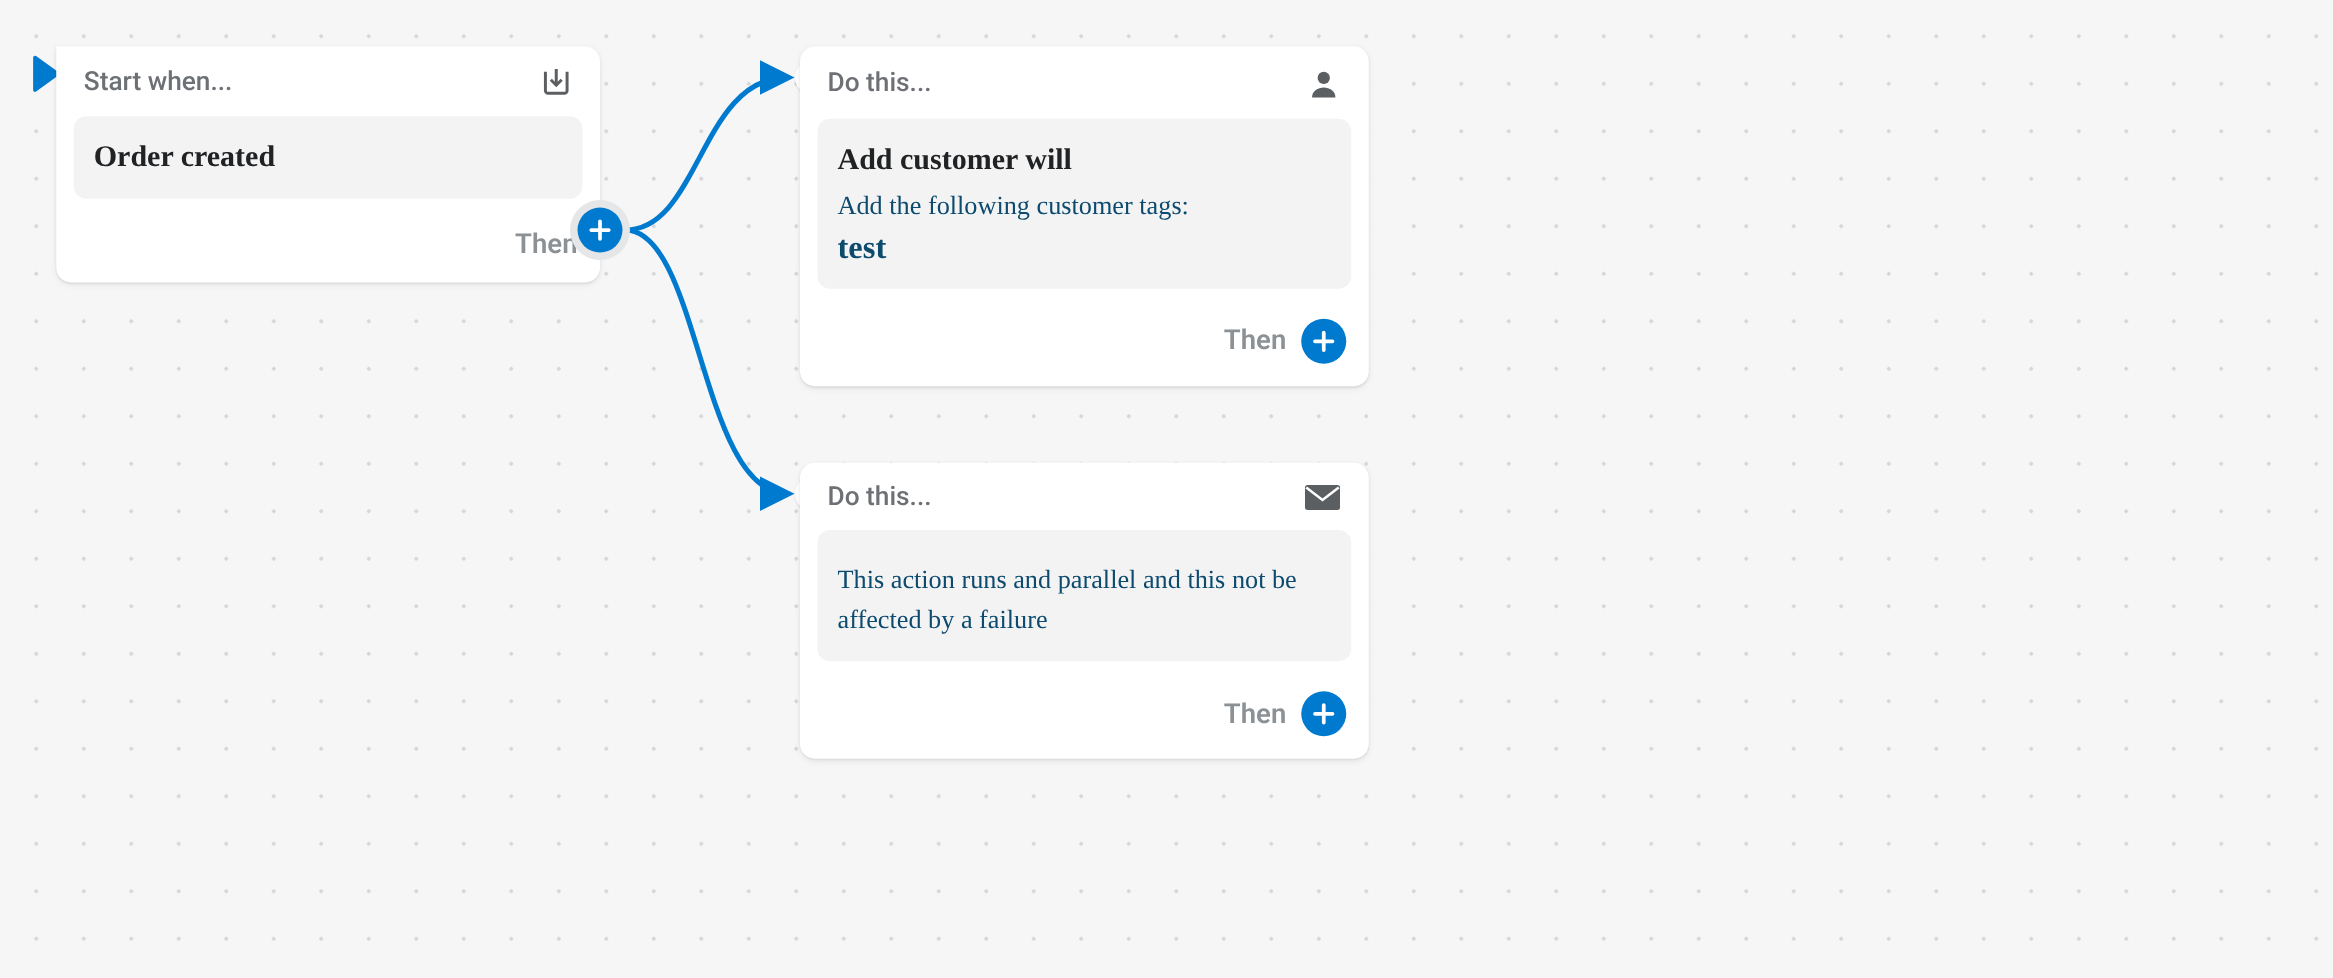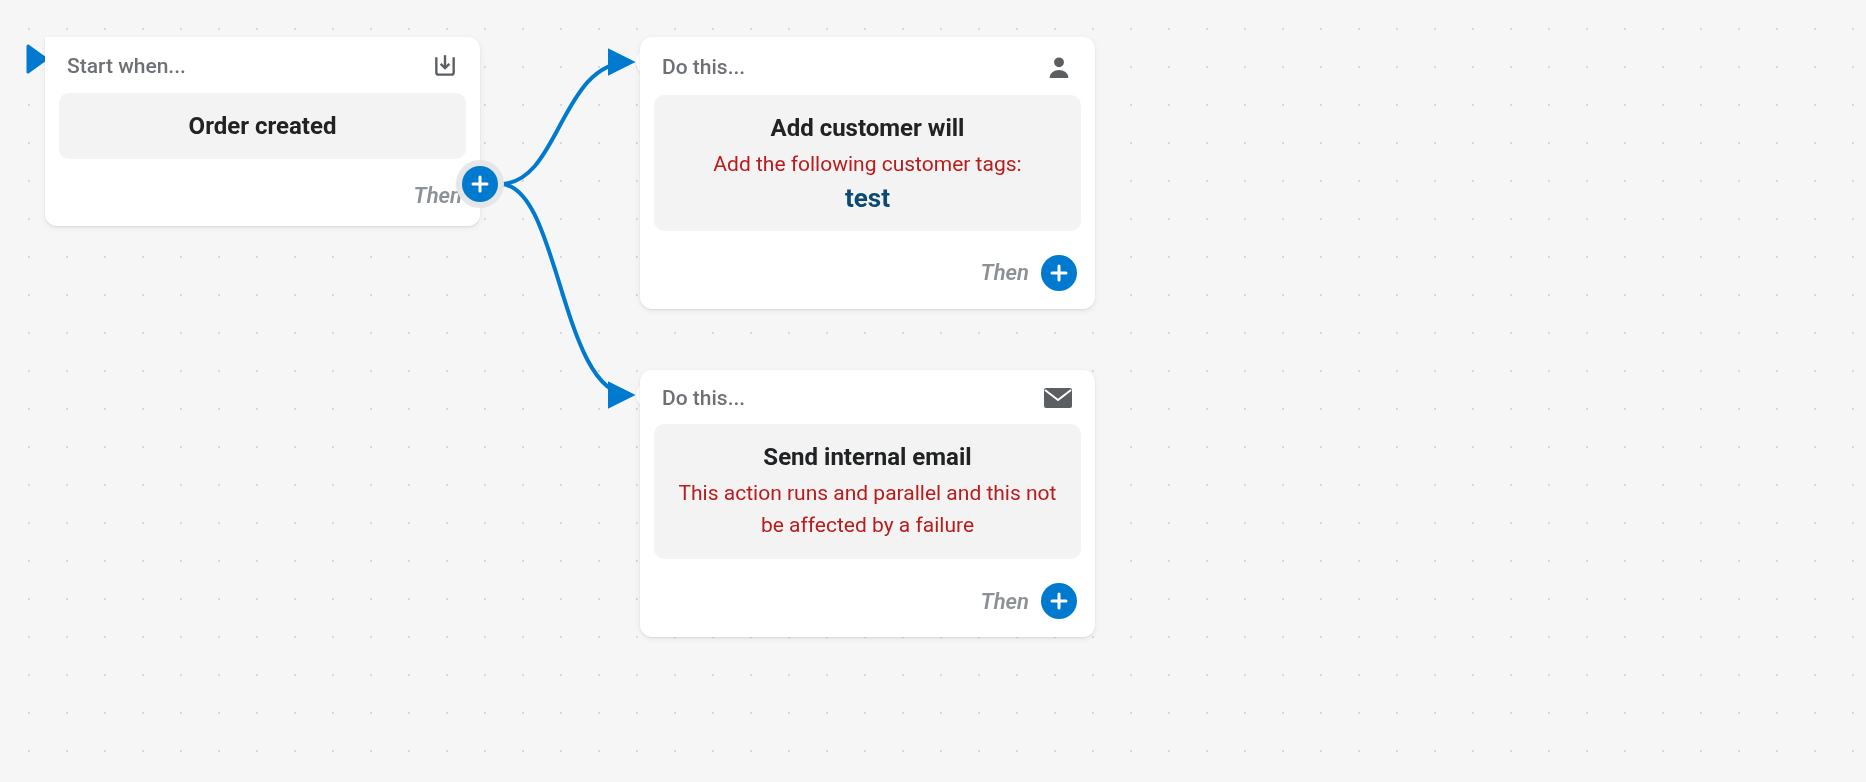--- a/index.html
+++ b/index.html
@@ -10,21 +10,20 @@
     background-image: radial-gradient(circle, #d7d7d9 1.5px, transparent 1.5px);
     background-size: 38px 38px;
     background-position: 10px 10px;
     position: relative;
     overflow: hidden;
   }
   .canvas {
     position: relative;
     width: 1866px;
     height: 782px;
-    text-align: center;
   }
   .card {
     position: absolute;
     background: #ffffff;
     border-radius: 12px;
     box-shadow: 0 1px 2px rgba(0,0,0,0.08), 0 2px 6px rgba(0,0,0,0.06);
   }
   .card-trigger {
     left: 45px;
     top: 37px;
@@ -55,46 +54,46 @@
   .card-header-icon {
     color: #5c5f62;
     display: flex;
     align-items: center;
   }
   .card-body {
     margin: 0 14px 14px 14px;
     background: #f3f3f4;
     border-radius: 10px;
     padding: 18px 16px;
+    font-family: Liberation Serif, serif;
   }
   .card-title {
     font-size: 24px;
     font-weight: 700;
     color: #202223;
     line-height: 1.25;
   }
   .card-desc {
     font-size: 21px;
-    color: #b91c1c;
+    color: #0c4a6e;
     line-height: 1.5;
     margin-top: 6px;
   }
   .card-desc-bold {
     font-size: 26px;
     font-weight: 700;
     color: #0c4a6e;
     margin-top: 2px;
   }
   .card-footer {
     display: flex;
     justify-content: flex-end;
     align-items: center;
     gap: 12px;
     padding: 10px 18px 18px 18px;
-    font-style: italic;
   }
   .then-label {
     color: #8c9196;
     font-size: 22px;
     font-weight: 600;
   }
   .plus-btn {
     width: 36px;
     height: 36px;
     border-radius: 50%;
@@ -221,21 +220,20 @@
     <div class="card-header">
       <span class="card-header-label">Do this...</span>
       <span class="card-header-icon">
         <svg width="30" height="22" viewBox="0 0 30 22" fill="#5c5f62">
           <rect x="1" y="1" width="28" height="20" rx="2"></rect>
           <path d="M2 3 L15 13 L28 3" fill="none" stroke="#ffffff" stroke-width="2"></path>
         </svg>
       </span>
     </div>
     <div class="card-body">
-      <div class="card-title">Send internal email</div>
       <div class="card-desc">This action runs and parallel and this not be affected by a failure</div>
     </div>
     <div class="card-footer">
       <span class="then-label">Then</span>
       <button class="plus-btn">
         <svg width="20" height="20" viewBox="0 0 20 20">
             <path d="M10 3v14M3 10h14" stroke="#ffffff" stroke-width="3" stroke-linecap="round"></path>
           </svg>
       </button>
     </div>

